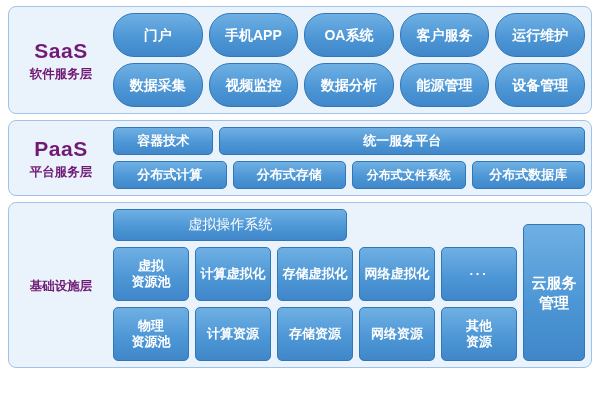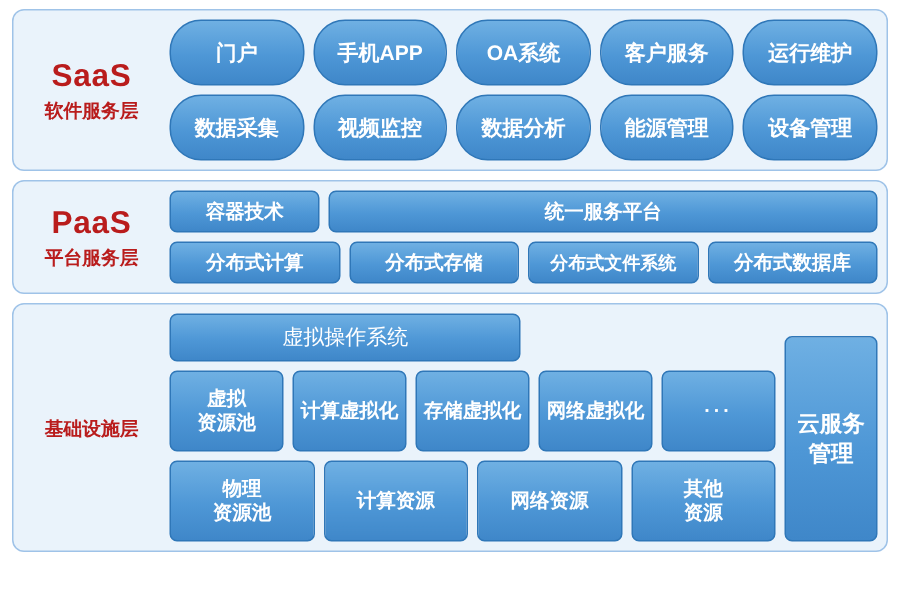--- a/index.html
+++ b/index.html
@@ -25,21 +25,21 @@
     background:#eaf3fb;
     box-sizing:border-box;
     display:flex;
     padding:6px;
     gap:6px;
   }
   .band-label{
     flex:0 0 92px;
     display:flex;flex-direction:column;
     align-items:center;justify-content:center;
-    color:#b91c1c;
+    color:#701a75;
     text-align:center;
     line-height:1.25;
   }
   .band-label .big{
     font-size:21px;font-weight:bold;letter-spacing:0.5px;
   }
   .band-label .sub{
     font-size:12.5px;font-weight:bold;margin-top:3px;
   }
   .band-body{
@@ -177,20 +177,21 @@
         <div class="row">
           <div class="tile two-line">虚拟<br>资源池</div>
           <div class="tile">计算虚拟化</div>
           <div class="tile">存储虚拟化</div>
           <div class="tile">网络虚拟化</div>
           <div class="tile dots">···</div>
         </div>
         <div class="row">
           <div class="tile two-line">物理<br>资源池</div>
           <div class="tile">计算资源</div>
+          <div class="tile">存储资源</div>
           <div class="tile">网络资源</div>
           <div class="tile two-line">其他<br>资源</div>
         </div>
       </div>
       <div class="cloud-mgmt">云服务<br>管理</div>
     </div>
   </div>
 
 </div>
 

